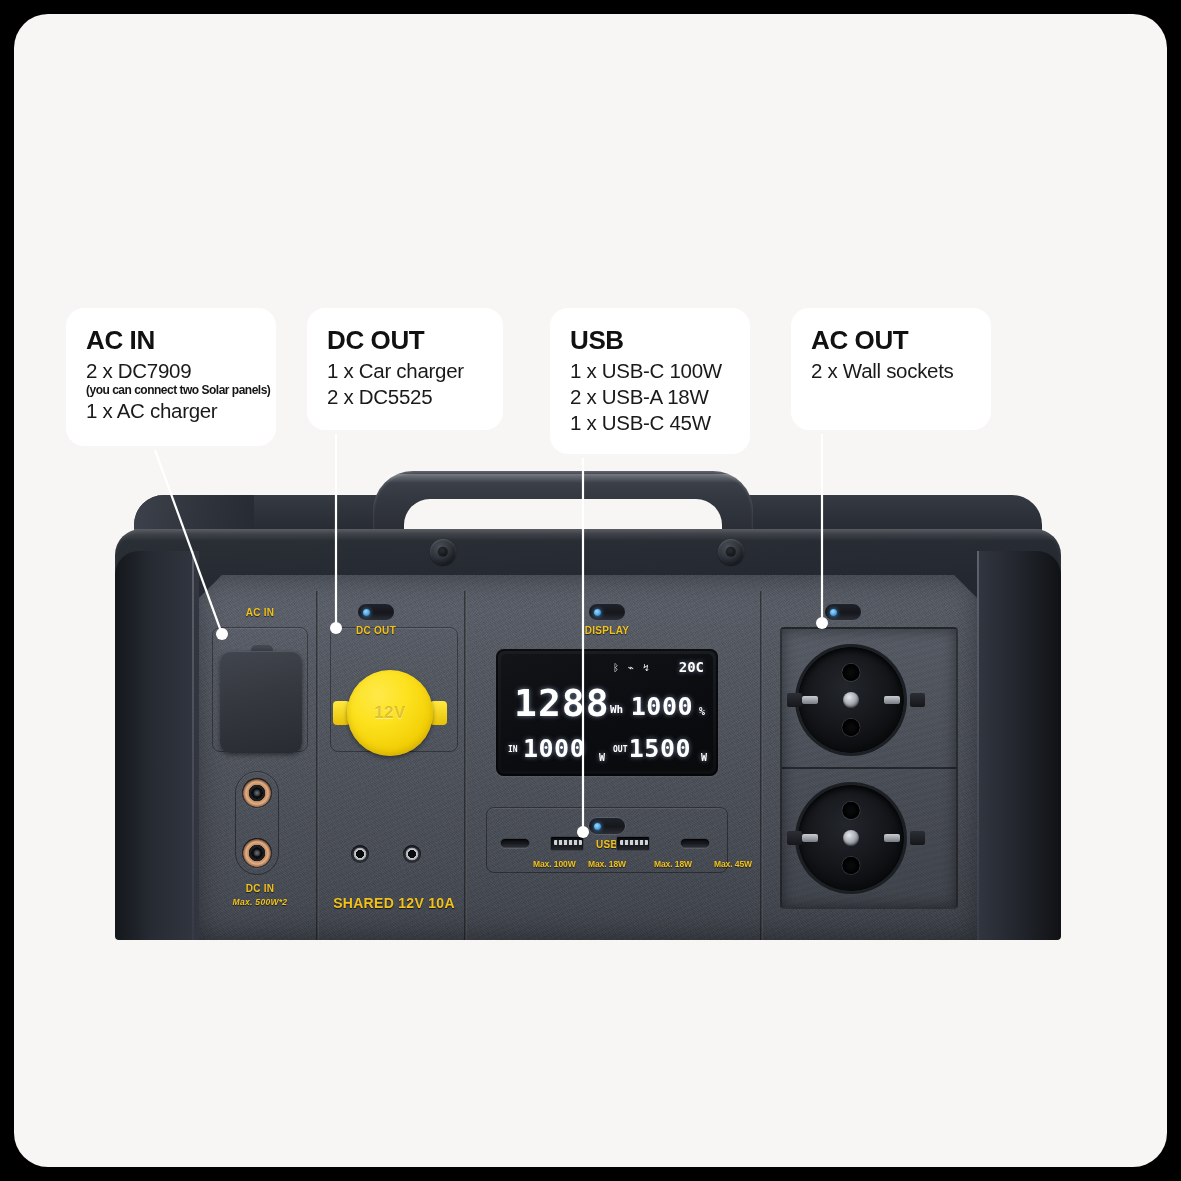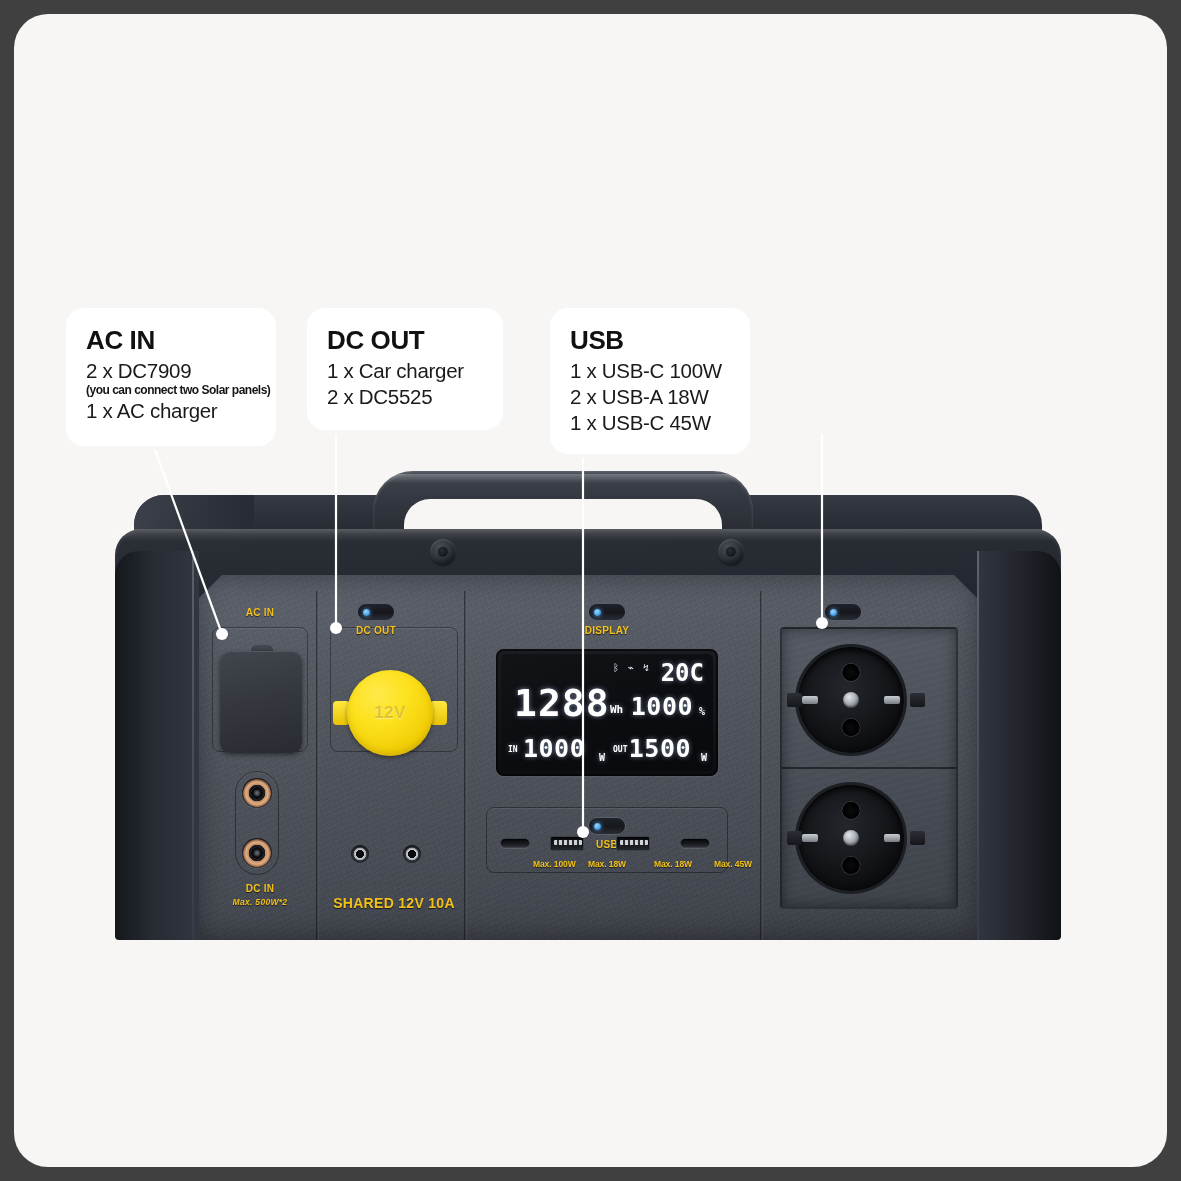--- a/index.html
+++ b/index.html
@@ -6,21 +6,21 @@
   html, body {
     width: 1181px; height: 1181px;
     background: #ffffff;
     font-family: "Liberation Sans", sans-serif;
     overflow: hidden;
   }
 
   #stage {
     position: relative;
     width: 1181px; height: 1181px;
-    background: #404040;
+    background: #000000;
   }
 
   
   .backdrop {
     position: absolute;
     left: 14px; top: 14px;
     width: 1153px; height: 1153px;
     background: #f7f6f4;
     border-radius: 34px;
   }
@@ -344,21 +344,21 @@
   }
   .seg { color: #ffffff; text-shadow: 0 0 5px rgba(190,215,255,0.55); }
   .lcd-topicons {
     position: absolute; left: 112px; top: 8px;
     display: flex; gap: 9px; align-items: center;
     font-size: 10px; color: #e8eef8;
     z-index: 2;
   }
   .lcd-temp {
     position: absolute; right: 9px; top: 5px;
-    font-size: 24px; font-weight: 700; letter-spacing: 0px;
+    font-size: 14px; font-weight: 700; letter-spacing: 0px;
   }
   .lcd-main {
     position: absolute; left: 13px; top: 27px;
     font-size: 38px; font-weight: 700; letter-spacing: 1px;
   }
   .lcd-main-unit {
     position: absolute; left: 109px; top: 49px;
     font-size: 11px; font-weight: 700;
   }
   .lcd-pct {
@@ -556,20 +556,24 @@
     <div class="card-line">2 x DC5525</div>
   </div>
 
   <div class="card" id="card-usb">
     <div class="card-title">USB</div>
     <div class="card-line">1 x USB-C 100W</div>
     <div class="card-line">2 x USB-A 18W</div>
     <div class="card-line">1 x USB-C 45W</div>
   </div>
 
+  <div class="card" id="card-acout">
+    <div class="card-title">AC OUT</div>
+    <div class="card-line">2 x Wall sockets</div>
+  </div>
 
   <div id="device">
 
     <div class="lid"></div>
     <div class="lid-left-slope"></div>
 
     <div class="handle-outer"></div>
     <div class="handle-hl"></div>
     <div class="handle-hole"></div>
 

